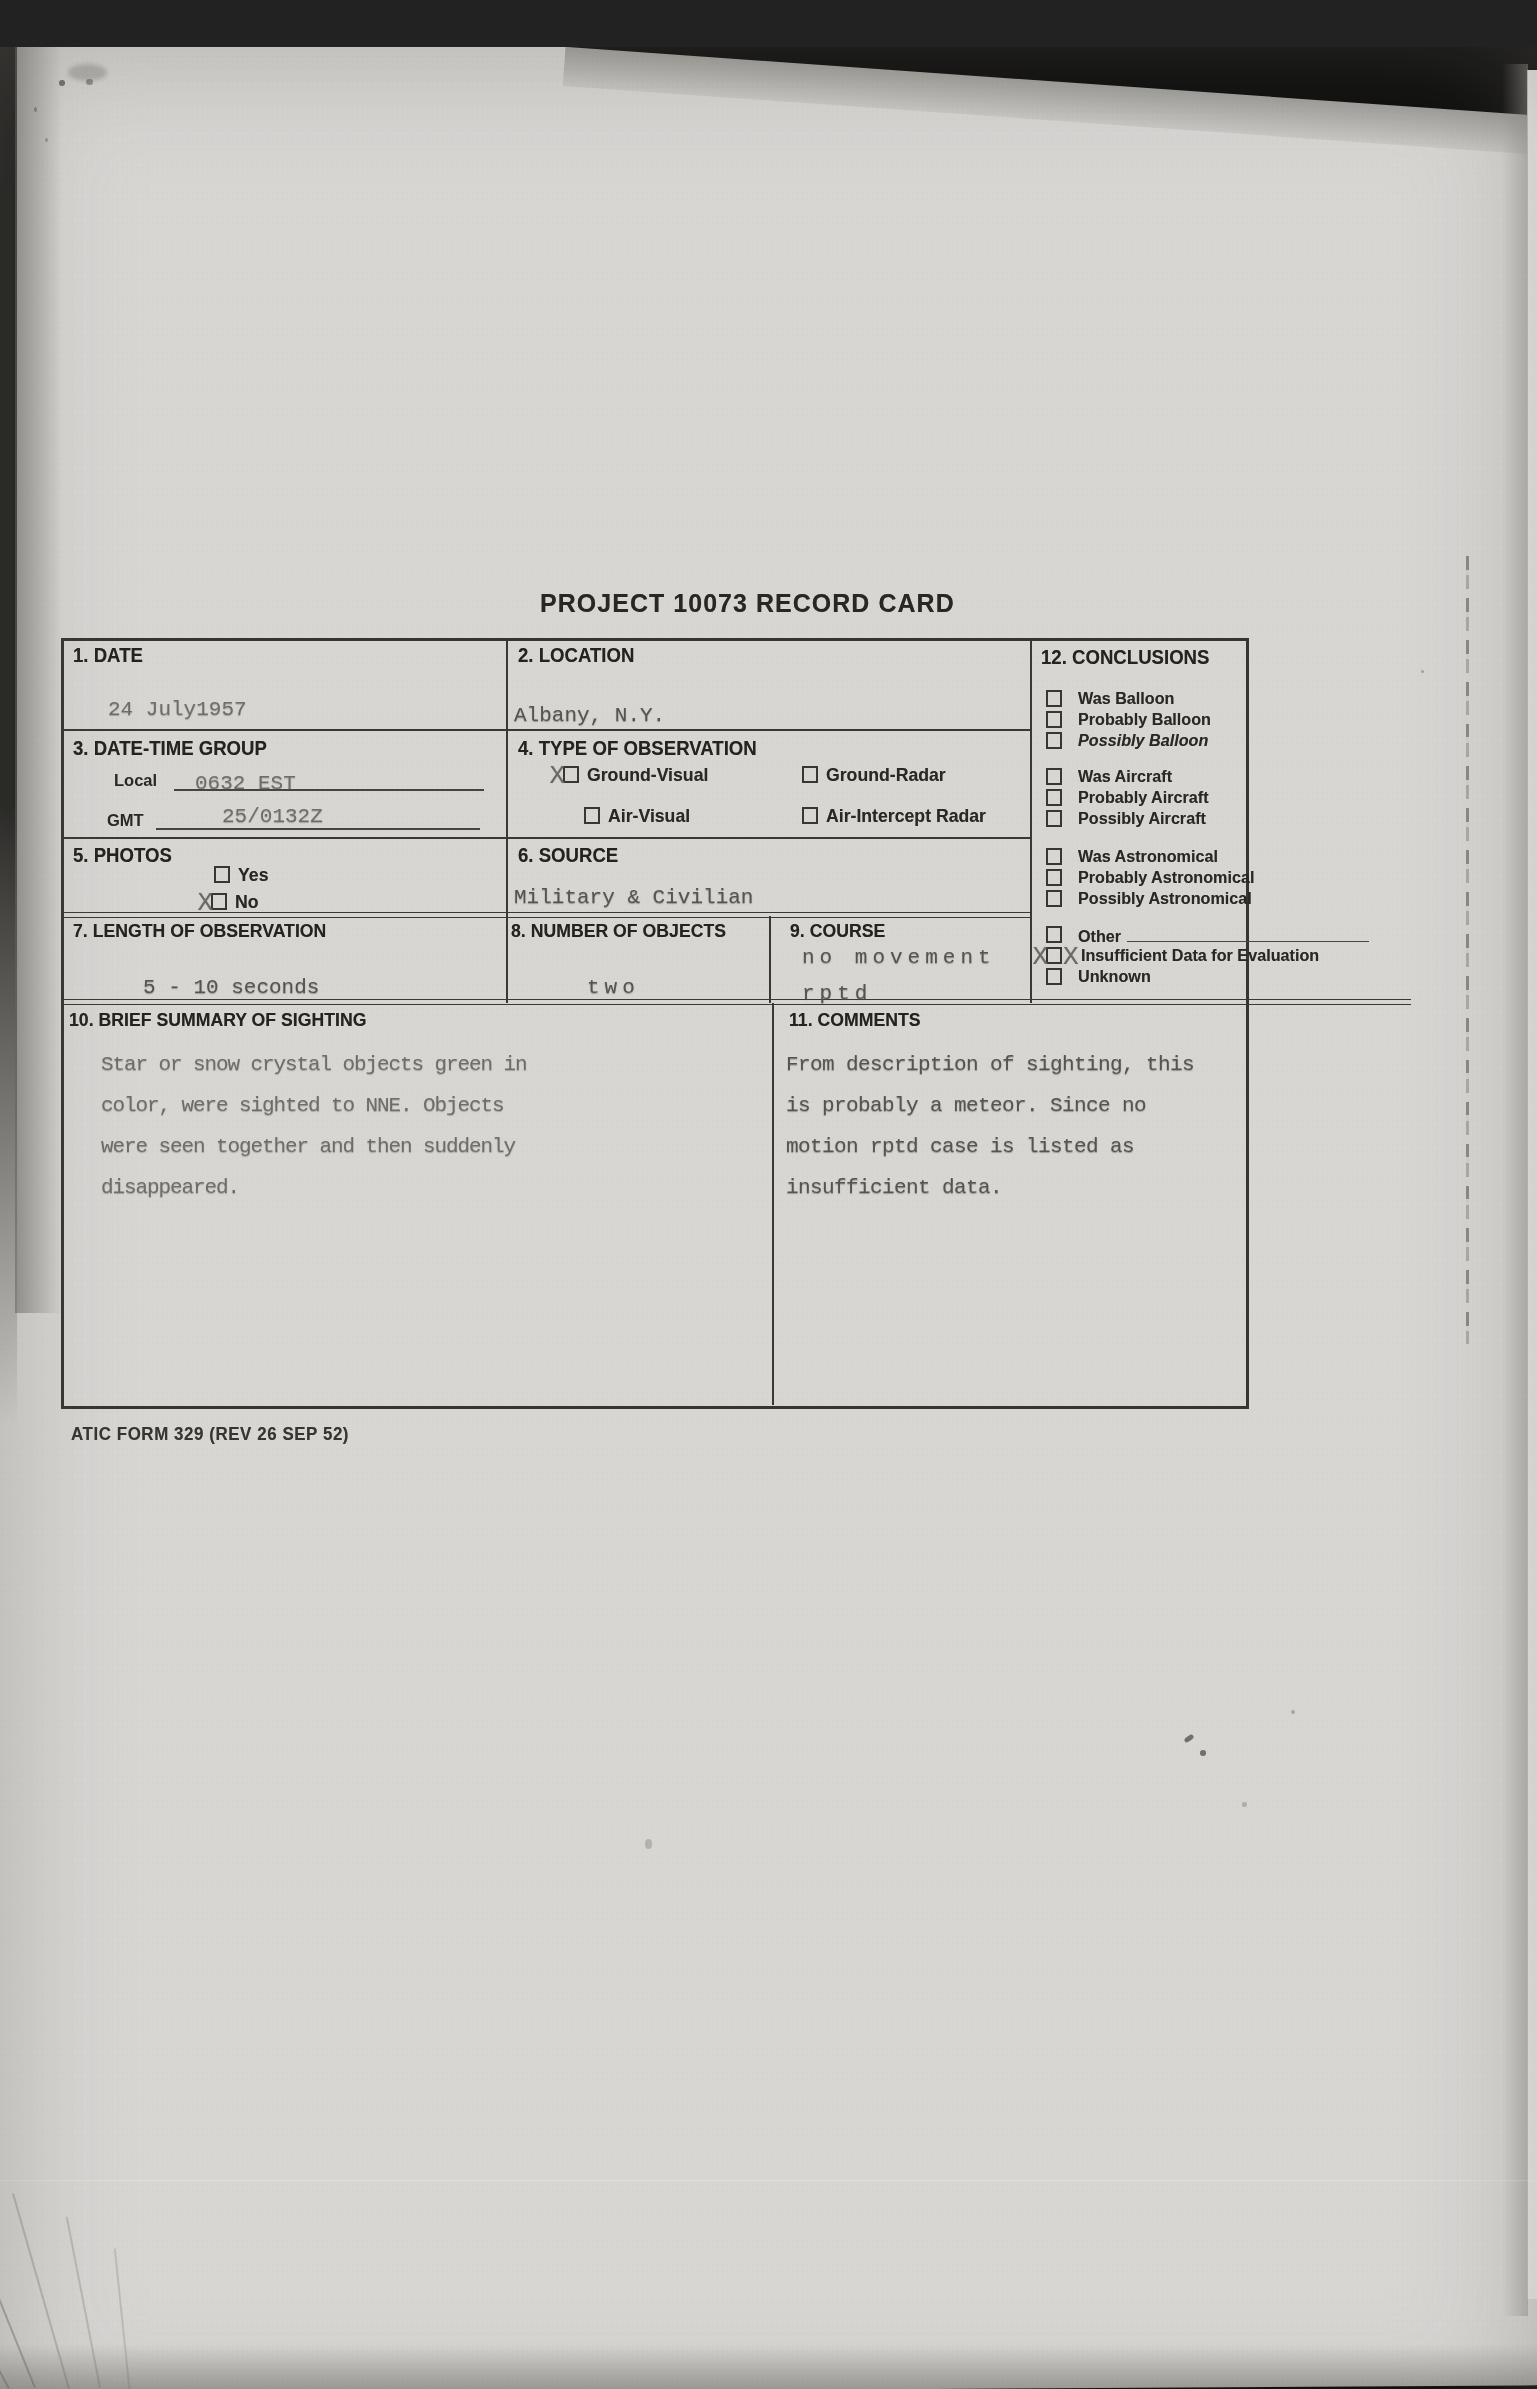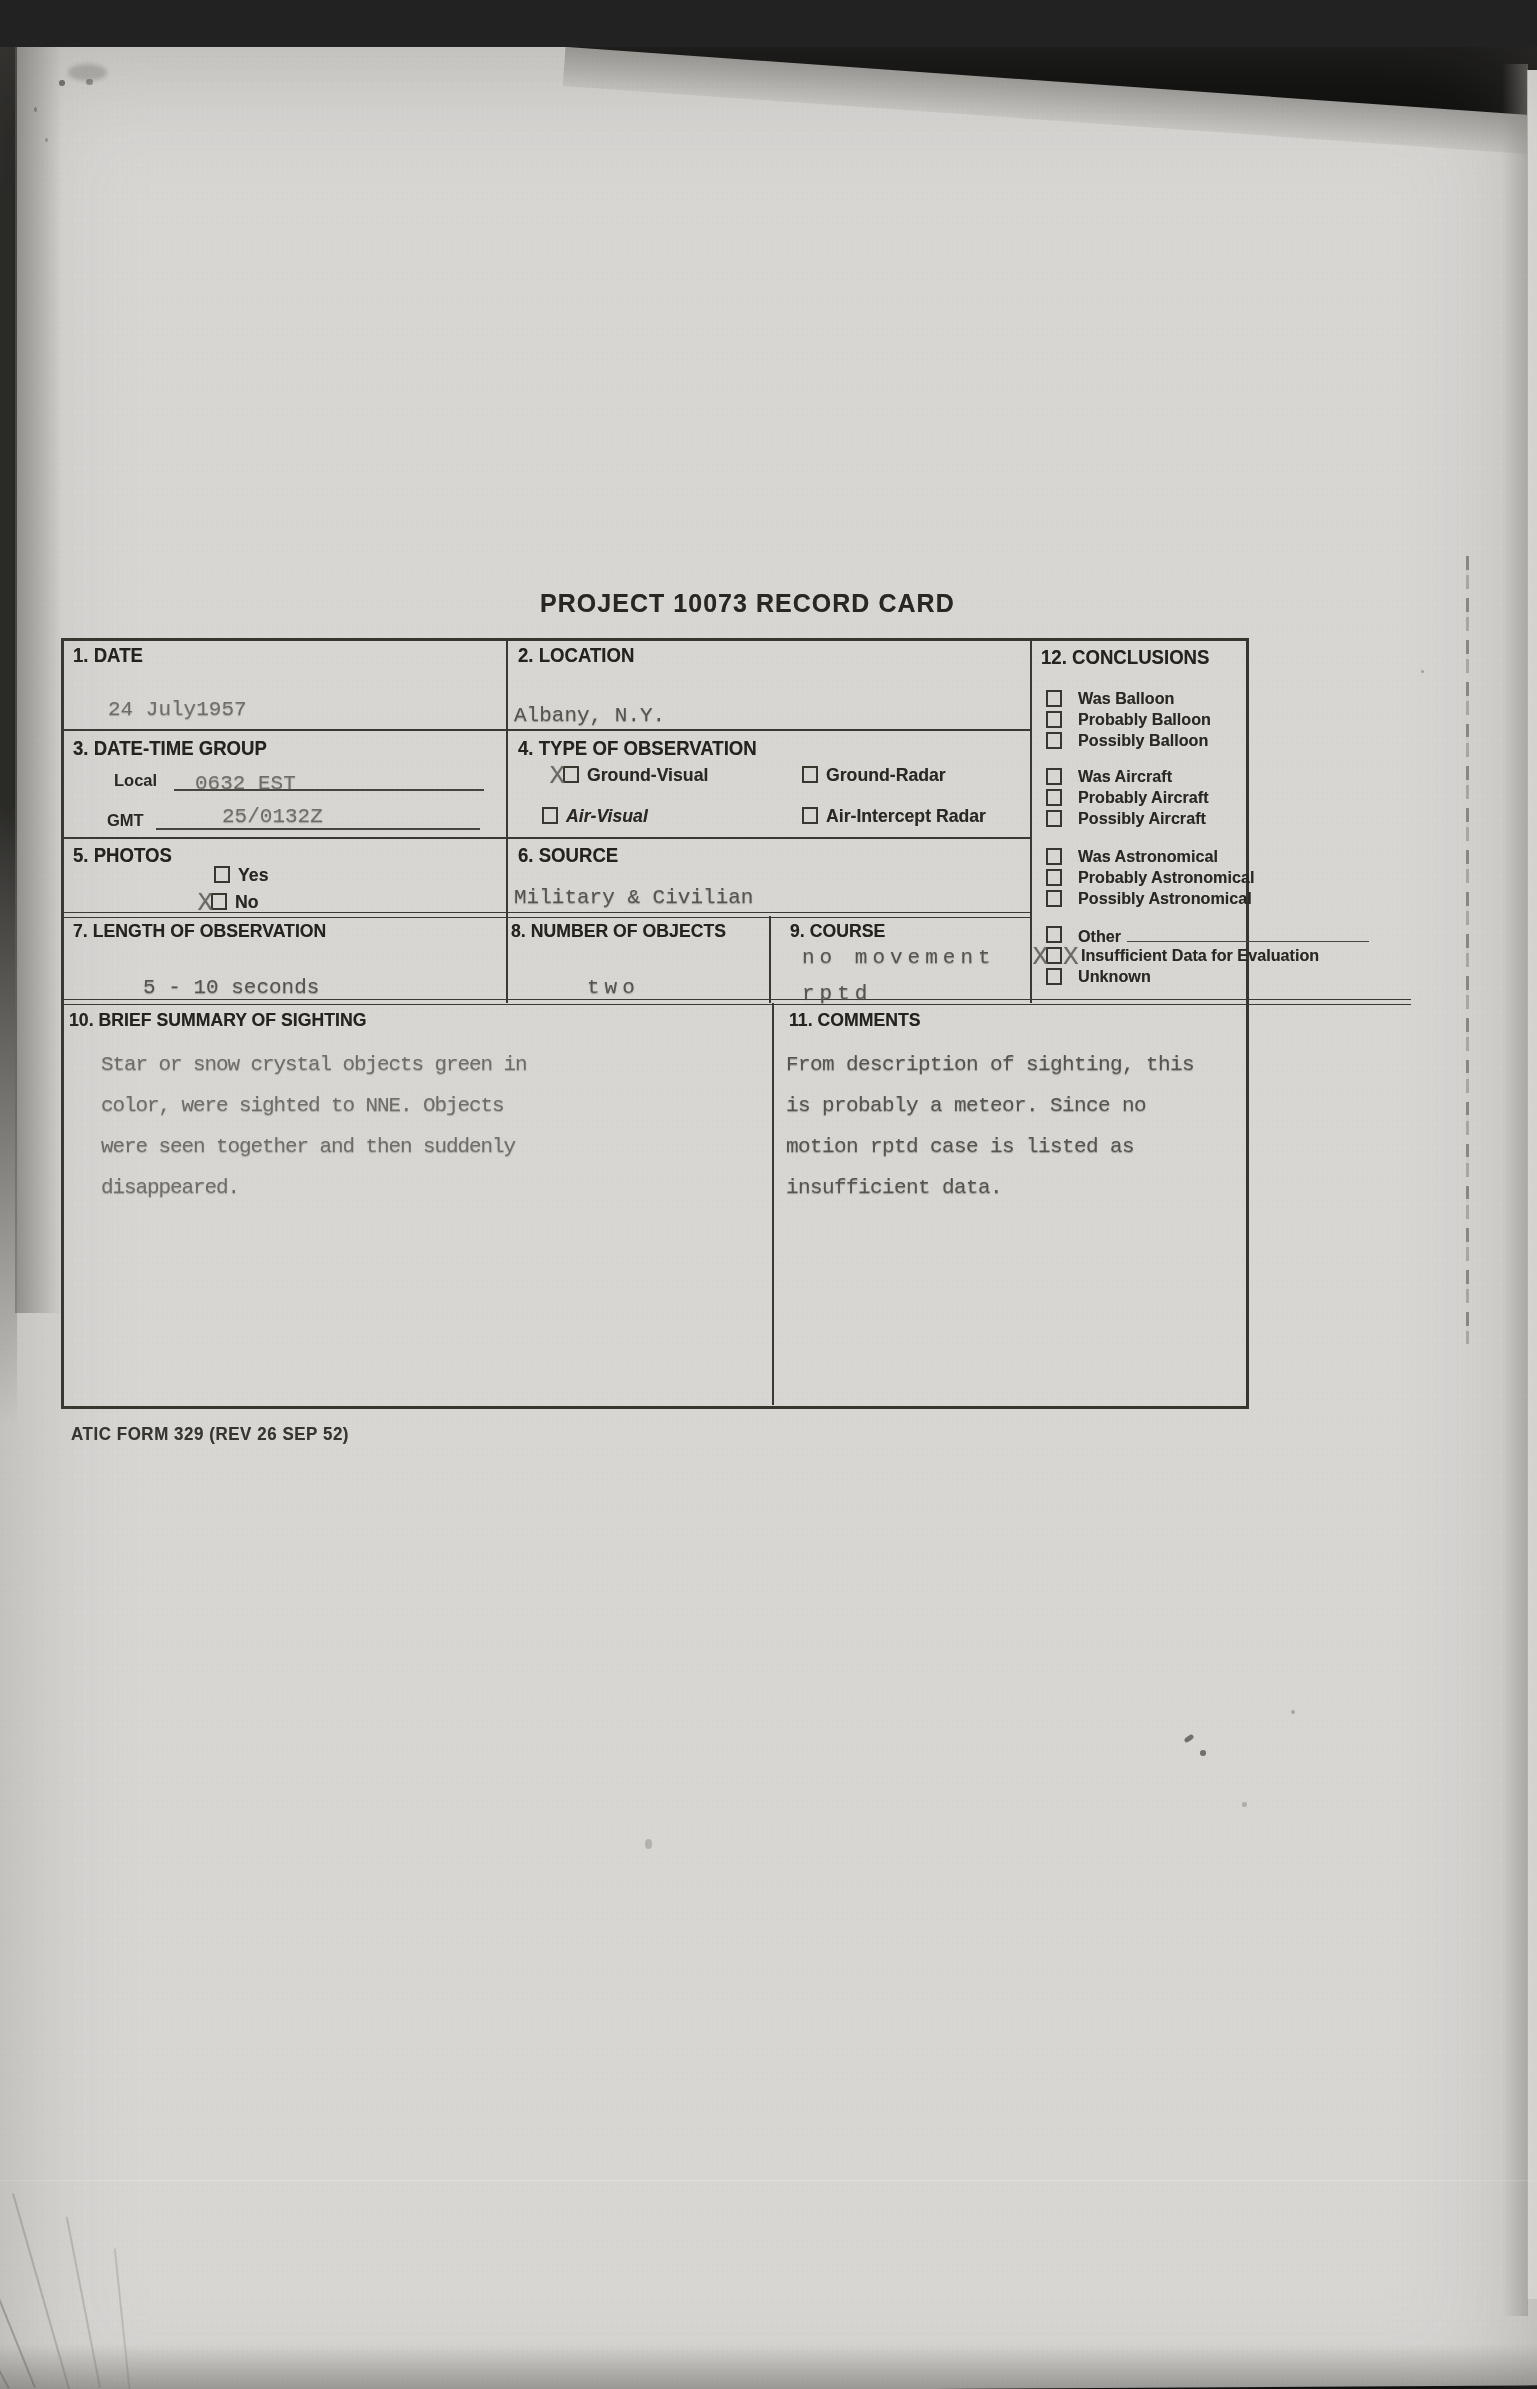--- a/index.html
+++ b/index.html
@@ -145,21 +145,21 @@
     <div class="uline" style="left:92px;top:162px;width:324px;height:25px;"></div>
     <div class="typed faded" style="left:158px;top:155px;">25/0132Z</div>
 
     <div class="flabel" style="left:454px;top:96px;">4. TYPE OF OBSERVATION</div>
     <div class="opt" style="left:499px;top:123px;">
       <span class="xm l">X</span><span class="cb"></span><span class="optlabel">Ground-Visual</span>
     </div>
     <div class="opt" style="left:738px;top:123px;">
       <span class="xm l"></span><span class="cb"></span><span class="optlabel">Ground-Radar</span>
     </div>
-    <div class="opt" style="left:478px;top:164px;font-style:italic;">
+    <div class="opt" style="left:520px;top:164px;">
       <span class="xm l"></span><span class="cb"></span><span class="optlabel">Air-Visual</span>
     </div>
     <div class="opt" style="left:738px;top:164px;">
       <span class="xm l"></span><span class="cb"></span><span class="optlabel">Air-Intercept Radar</span>
     </div>
 
     <div class="flabel" style="left:9px;top:203px;">5. PHOTOS</div>
     <div class="opt" style="left:150px;top:223px;">
       <span class="xm l"></span><span class="cb"></span><span class="optlabel">Yes</span>
     </div>
@@ -179,21 +179,21 @@
 rptd</div>
 
     <div class="flabel" style="left:977px;top:4.5px;">12. CONCLUSIONS</div>
 
     <div class="crow" style="top:47px;">
       <span class="xm l"></span><span class="cb"></span><span class="xm r"></span><span class="clabel">Was Balloon</span>
     </div>
     <div class="crow" style="top:68px;">
       <span class="xm l"></span><span class="cb"></span><span class="xm r"></span><span class="clabel">Probably Balloon</span>
     </div>
-    <div class="crow" style="top:89px;">
+    <div class="crow" style="top:89px;font-style:italic;">
       <span class="xm l"></span><span class="cb"></span><span class="xm r"></span><span class="clabel">Possibly Balloon</span>
     </div>
     <div class="crow" style="top:125px;">
       <span class="xm l"></span><span class="cb"></span><span class="xm r"></span><span class="clabel">Was Aircraft</span>
     </div>
     <div class="crow" style="top:146px;">
       <span class="xm l"></span><span class="cb"></span><span class="xm r"></span><span class="clabel">Probably Aircraft</span>
     </div>
     <div class="crow" style="top:167px;">
       <span class="xm l"></span><span class="cb"></span><span class="xm r"></span><span class="clabel">Possibly Aircraft</span>

